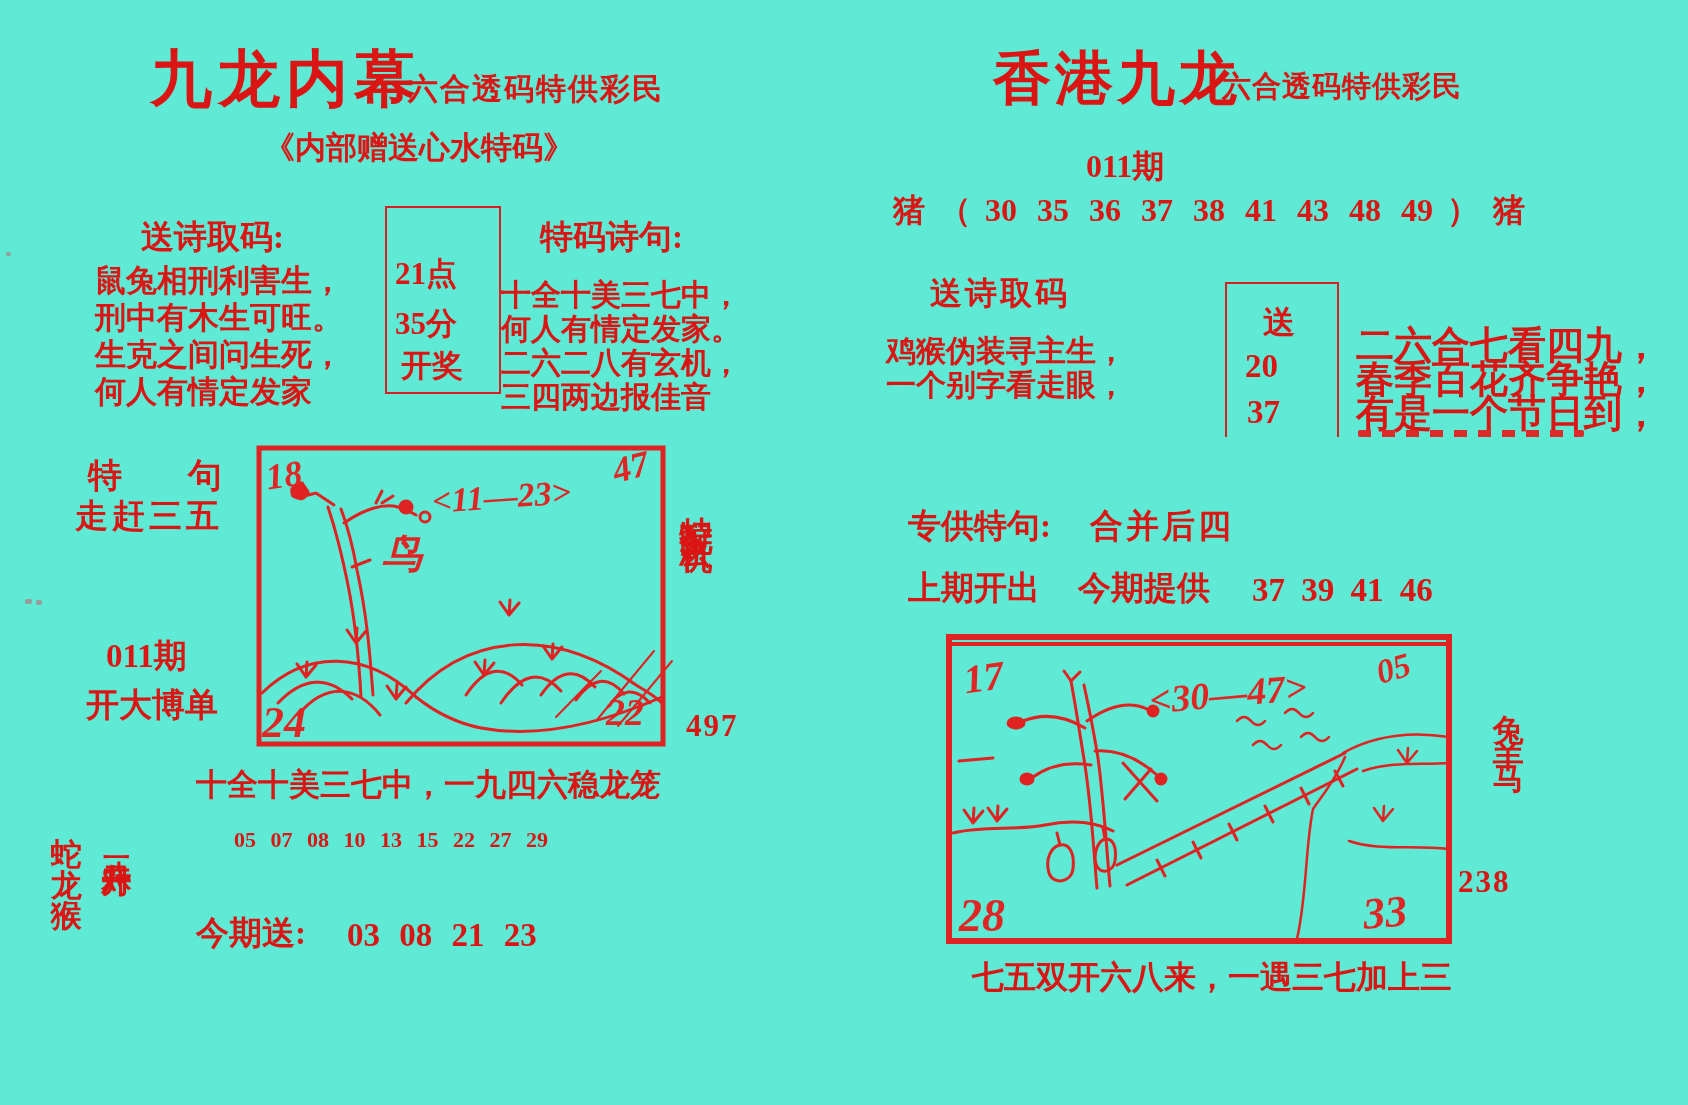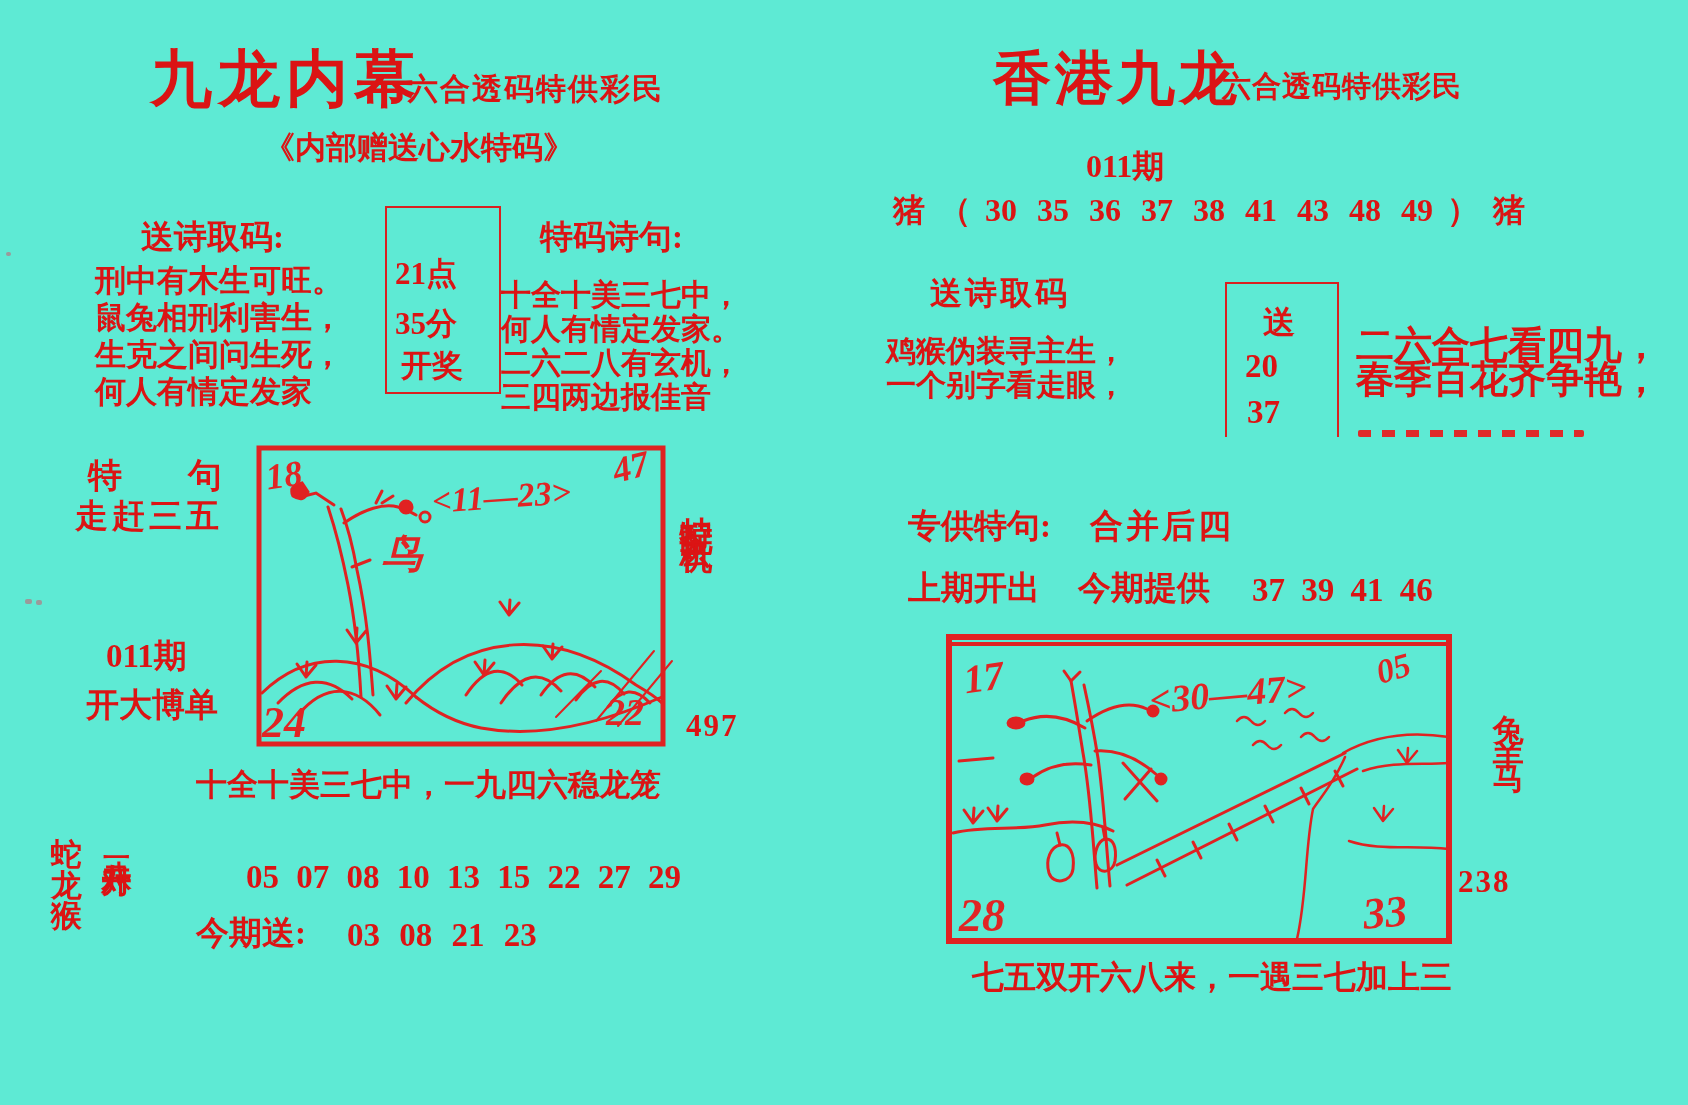--- a/index.html
+++ b/index.html
@@ -23,22 +23,22 @@
 <div class="page">
 
   <div>
 
     <div class="t" style="left:150px;top:44px;font-size:62px;letter-spacing:6px;">九龙内幕</div>
     <div class="t" style="left:408px;top:72px;font-size:30px;letter-spacing:2px;">六合透码特供彩民</div>
     <div class="t" style="left:264px;top:130px;font-size:31px;">《内部赠送心水特码》</div>
 
     <div class="t" style="left:141px;top:219px;font-size:33px;">送诗取码:</div>
     <div class="t poem" style="left:95px;top:262px;font-size:31px;line-height:37px;">
+      <div>鼠兔相刑利害生，</div>
       <div>刑中有木生可旺。</div>
-      <div>鼠兔相刑利害生，</div>
       <div>生克之间问生死，</div>
       <div>何人有情定发家</div>
     </div>
 
     <div class="box" style="left:385px;top:206px;width:112px;height:184px;">
       <div class="t" style="left:8px;top:48px;font-size:31px;position:absolute;">21点</div>
       <div class="t" style="left:8px;top:98px;font-size:31px;position:absolute;">35分</div>
       <div class="t" style="left:14px;top:140px;font-size:31px;position:absolute;">开奖</div>
     </div>
 
@@ -117,21 +117,21 @@
         <text x="126" y="122" font-size="40">鸟</text>
         <text x="6" y="292" font-size="44">24</text>
         <text x="350" y="280" font-size="38">22</text>
       </g>
     </svg>
 
     <div class="t vert" style="left:676px;top:490px;font-size:33px;letter-spacing:8px;">特配玄机</div>
     <div class="t" style="left:686px;top:708px;font-size:31px;letter-spacing:2px;">497</div>
 
     <div class="t" style="left:196px;top:767px;font-size:31px;">十全十美三七中，一九四六稳龙笼</div>
-    <div class="t" style="left:234px;top:859px;font-size:33px;word-spacing:9px;margin-left:12px;">05 07 08 10 13 15 22 27 29</div>
+    <div class="t" style="left:234px;top:827px;font-size:22px;word-spacing:9px;">05 07 08 10 13 15 22 27 29</div>
 
     <div class="t vert" style="left:48px;top:812px;font-size:31px;letter-spacing:32px;">蛇龙猴</div>
     <div class="t vert" style="left:99px;top:833px;font-size:30px;letter-spacing:4px;">三八对开</div>
 
     <div class="t" style="left:196px;top:915px;font-size:33px;">今期送:</div>
     <div class="t" style="left:347px;top:917px;font-size:33px;word-spacing:11px;">03 08 21 23</div>
   </div>
 
   <div>
 
@@ -155,20 +155,21 @@
 
     <div class="box nobot" style="left:1225px;top:282px;width:110px;height:153px;">
       <div class="t" style="left:36px;top:20px;font-size:32px;position:absolute;">送</div>
       <div class="t" style="left:18px;top:64px;font-size:33px;position:absolute;">20</div>
       <div class="t" style="left:20px;top:110px;font-size:33px;position:absolute;">37</div>
     </div>
 
     <div class="t poem" style="left:1356px;top:328px;font-size:38px;line-height:34px;">
       <div>二六合七看四九，</div>
       <div>春季百花齐争艳，</div>
+      <div>有是一个节日到，</div>
     </div>
 
     <div class="frag" style="left:1358px;top:430px;width:226px;"></div>
 
     <div class="t" style="left:908px;top:508px;font-size:33px;">专供特句:</div>
     <div class="t" style="left:1090px;top:508px;font-size:33px;letter-spacing:3px;">合并后四</div>
 
     <div class="t" style="left:908px;top:570px;font-size:33px;">上期开出</div>
     <div class="t" style="left:1078px;top:570px;font-size:33px;">今期提供</div>
     <div class="t" style="left:1252px;top:572px;font-size:33px;word-spacing:8px;">37 39 41 46</div>

